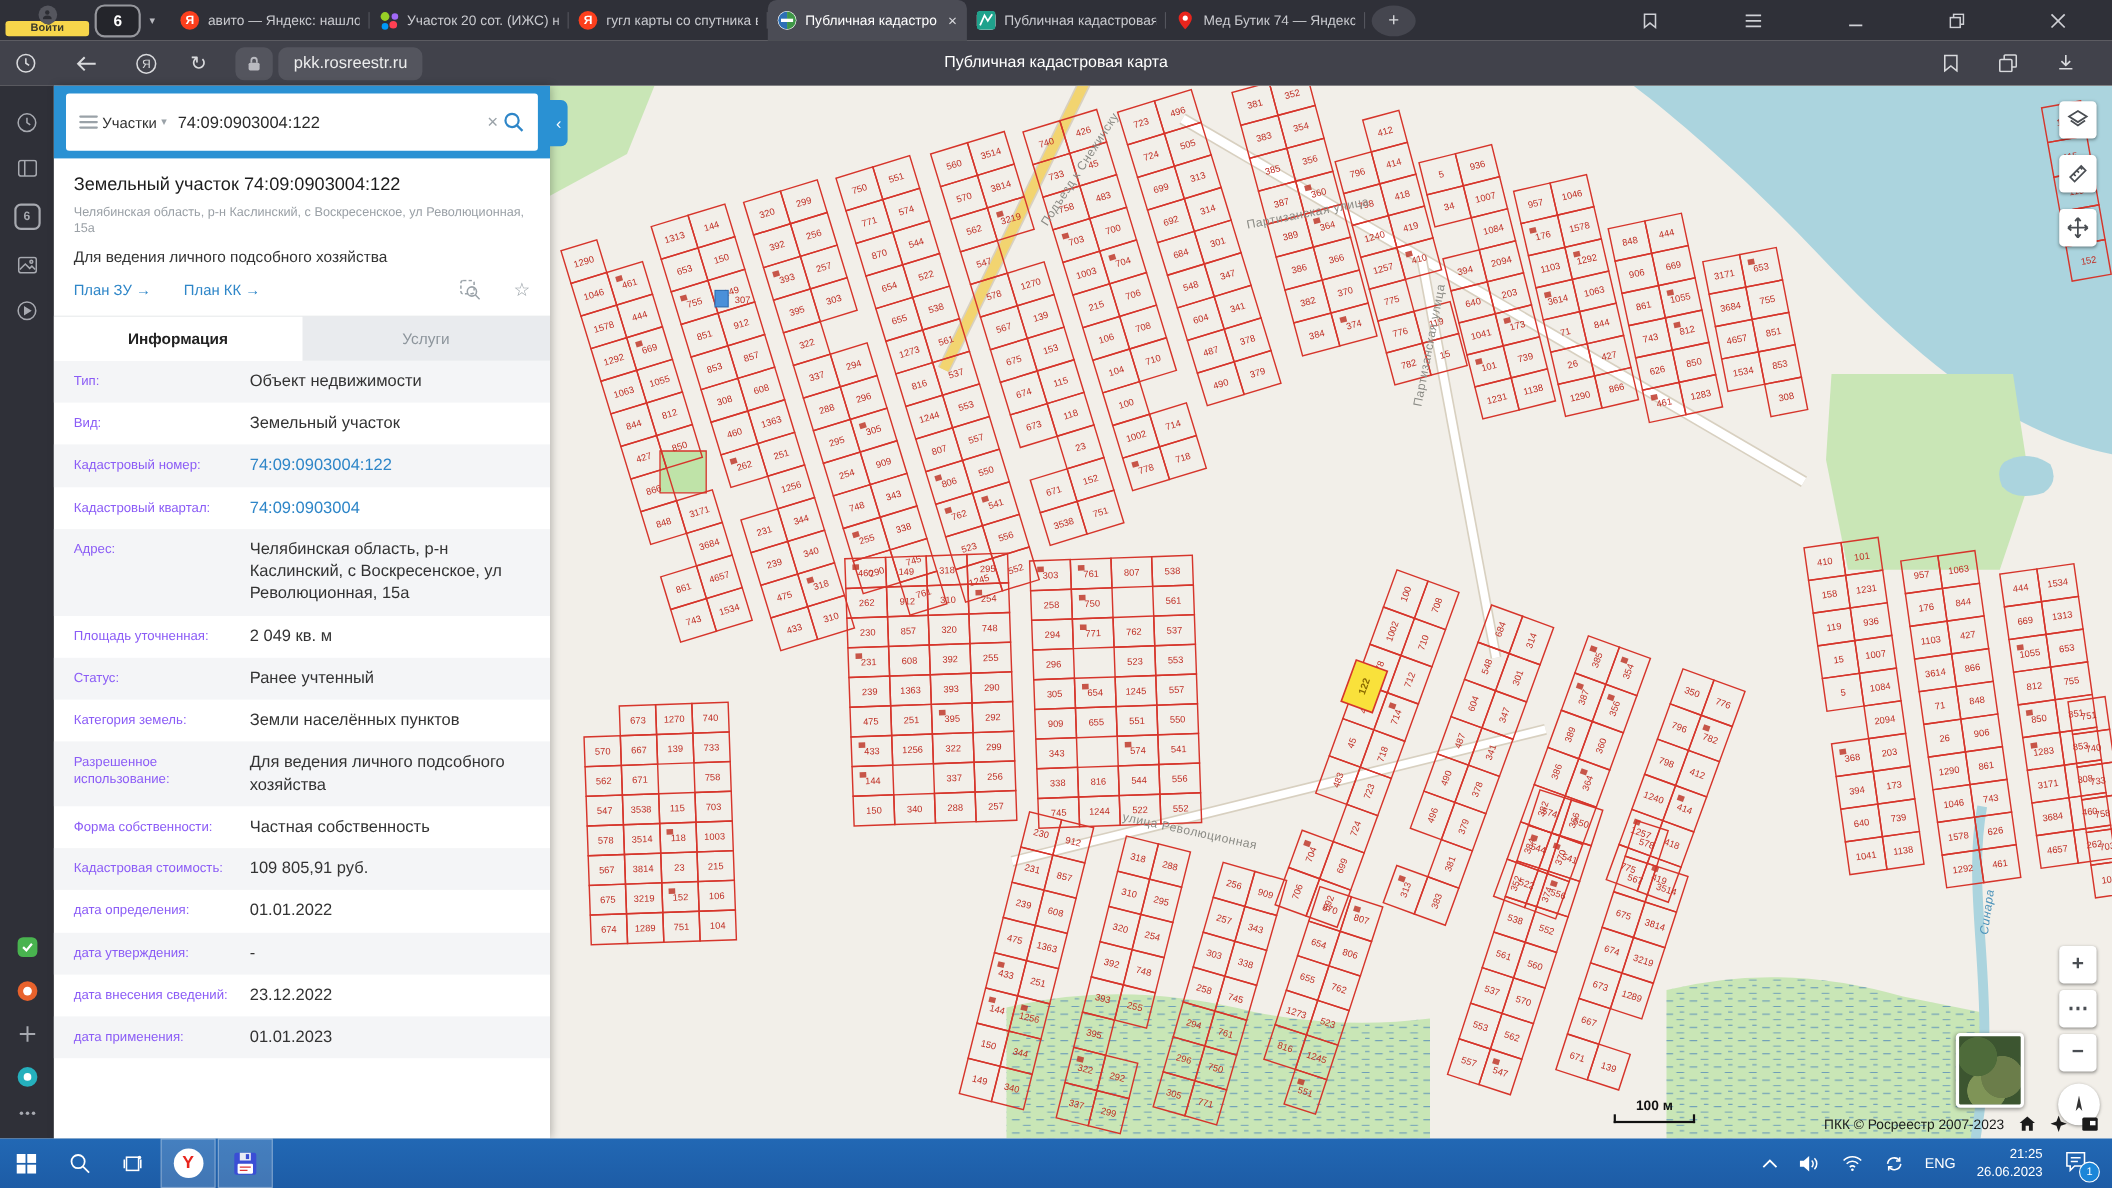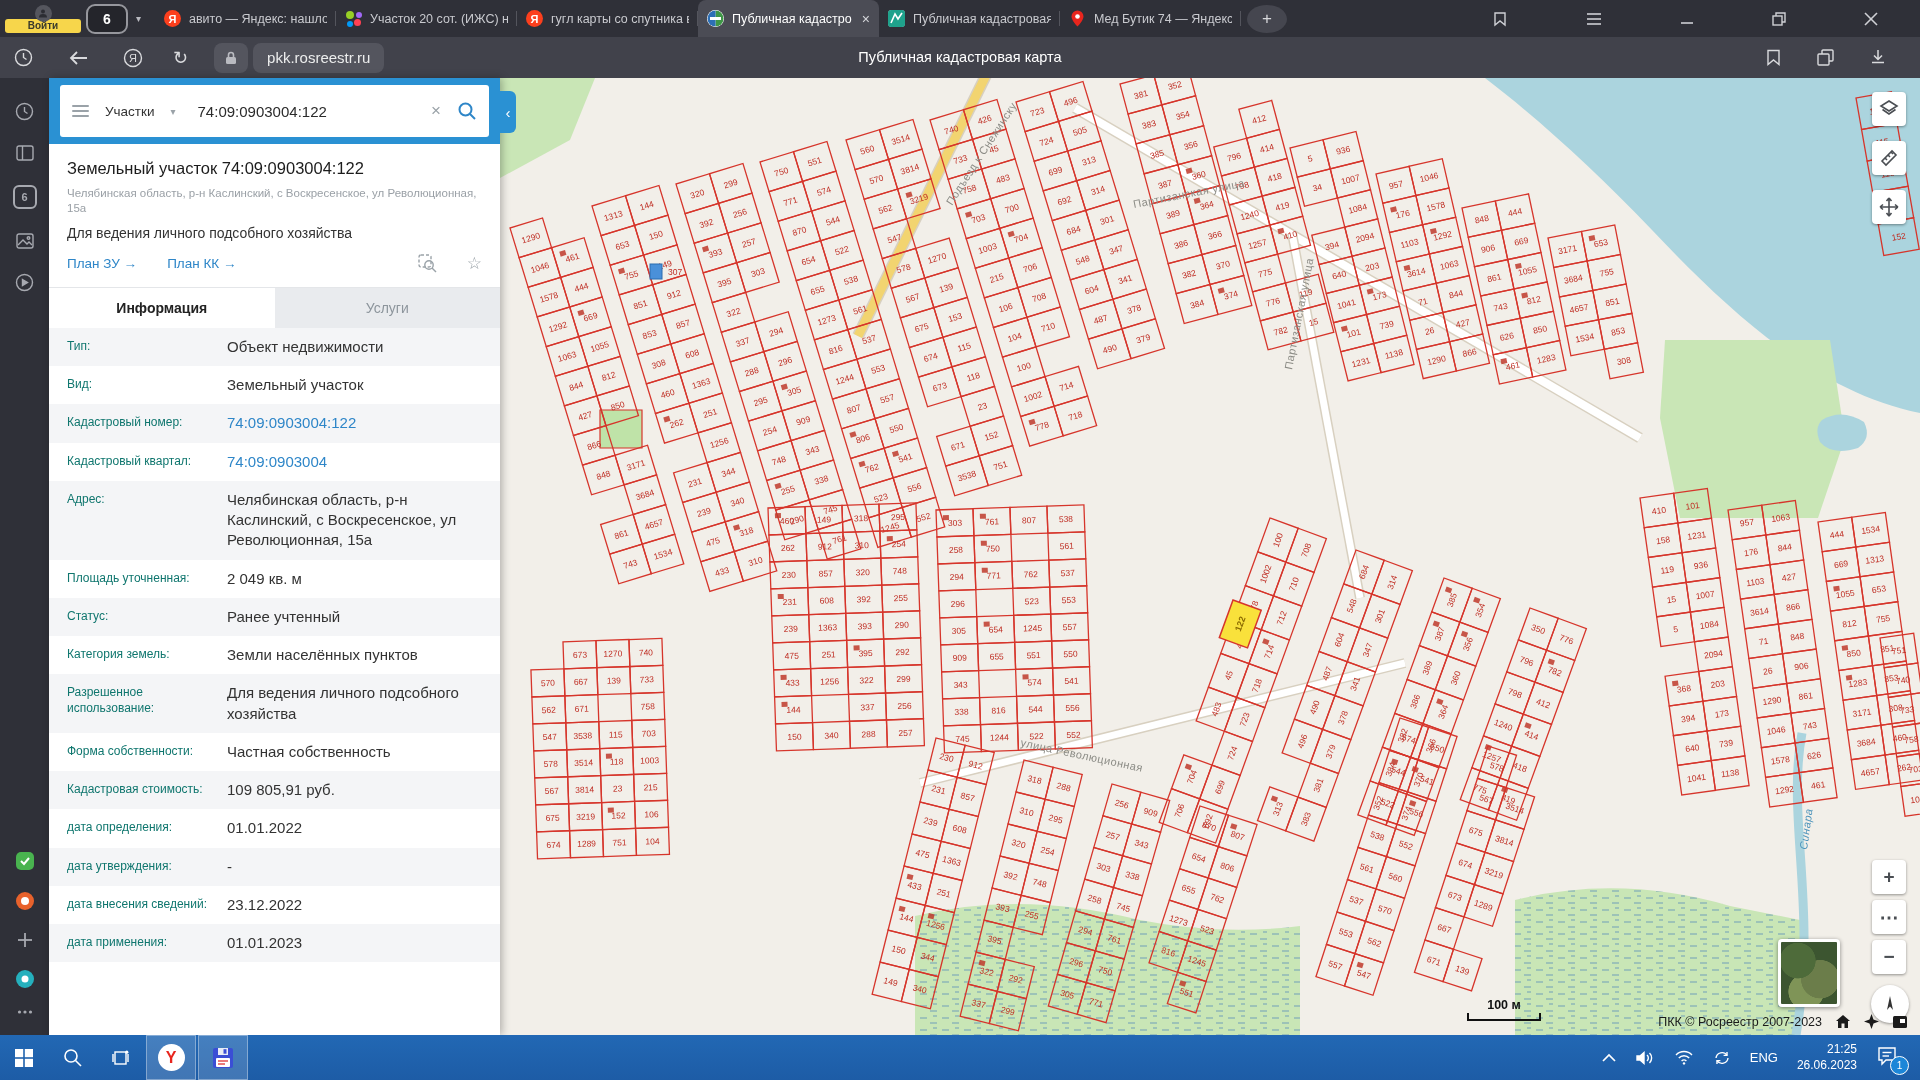--- a/index.html
+++ b/index.html
@@ -38,21 +38,21 @@
   .tb-right{position:absolute;right:34px;top:0;height:41px;display:flex;align-items:center;gap:36px;color:#d9dadd;}
   
   .strip{position:absolute;left:0;top:78px;bottom:45px;width:49px;background:#2f3038;display:flex;flex-direction:column;align-items:center;}
   .strip .sicon{margin-top:24px;color:#a7a9b0;}
   .strip .spacer{flex:1}
   .strip .bicon{margin-bottom:20px;}
   .badge6{width:20px;height:20px;border:2px solid #a7a9b0;border-radius:6px;color:#cfd0d4;font-size:11px;font-weight:bold;display:flex;align-items:center;justify-content:center;}
   
   .panel{position:absolute;left:49px;top:78px;width:451px;bottom:45px;background:#fff;box-shadow:2px 0 8px rgba(0,0,0,.28);z-index:5;}
   .panel-blue{height:66px;background:#2a91d3;position:relative;}
-  .searchbox{position:absolute;left:11px;right:11px;top:7px;height:52px;background:#fff;border-radius:3px;display:flex;align-items:center;padding:0 12px;gap:16px;}
+  .searchbox{position:absolute;left:11px;right:11px;top:7px;height:52px;background:#fff;border-radius:3px;display:flex;align-items:center;padding:0 12px;gap:4px;}
   .burger{display:flex;flex-direction:column;gap:3px;}
   .burger i{width:17px;height:2px;background:#9aa2a8;border-radius:1px;}
   .cat{font-size:13.5px;color:#333;}
   .chev{color:#9aa2a8;font-size:10px;margin-right:4px}
   .q-input{flex:1;border:none;outline:none;font-size:15px;color:#2b2b2b;font-family:"Liberation Sans",sans-serif;background:transparent;}
   .xclear{color:#9aa2a8;font-size:17px;}
   .collapse-tab{position:absolute;right:-16px;top:13px;width:16px;height:42px;background:#2a91d3;border-radius:0 6px 6px 0;
                 color:#fff;display:flex;align-items:center;justify-content:center;font-size:15px;z-index:4;}
   .panel-head{padding:15px 18px 0 18px;}
   .p-title{font-size:16.5px;font-weight:normal;color:#1c1c1c;}
@@ -60,21 +60,21 @@
   .p-usage{margin-top:9px;font-size:14px;color:#333;}
   .p-links{margin-top:12px;display:flex;align-items:center;gap:30px;font-size:13.5px;color:#2e86c8;}
   .p-links .grow{flex:1}
   .star{color:#9aa2a8;font-size:17px;}
   .ptabs{margin-top:13px;display:flex;border-top:1px solid #e4e6e9;}
   .ptab{flex:1;height:40px;display:flex;align-items:center;justify-content:center;font-size:14px;}
   .ptab.active{font-weight:bold;color:#222;background:#fff;}
   .ptab.inactive{background:#e9ebee;color:#8d959c;}
   .irow{display:flex;align-items:flex-start;}
   .irow.alt{background:#f4f5f7;}
-  .ilabel{width:150px;flex:0 0 150px;padding:11px 4px 11px 18px;font-size:12px;color:#0f766e;line-height:1.3;}
+  .ilabel{width:150px;flex:0 0 150px;padding:11px 4px 11px 18px;font-size:12px;color:#8b5cf6;line-height:1.3;}
   .ival{flex:1;padding:9px 14px 9px 6px;font-size:15px;color:#333;line-height:1.35;}
   .ival.link{color:#2e86c8;}
   
   .map{position:absolute;left:500px;top:78px;right:0;bottom:45px;overflow:hidden;background:#f2efe9;}
   .mbtn{position:absolute;width:34px;height:34px;background:#fff;border-radius:4px;box-shadow:0 1px 3px rgba(0,0,0,.4);
         display:flex;align-items:center;justify-content:center;color:#4a4e53;font-size:19px;font-weight:bold;z-index:6;}
   .geoloc{position:absolute;width:38px;height:38px;border-radius:50%;background:#fff;box-shadow:0 1px 3px rgba(0,0,0,.4);
           right:11px;bottom:12px;display:flex;align-items:center;justify-content:center;z-index:6;}
   .satthumb{position:absolute;right:80px;bottom:28px;width:56px;height:62px;border:3px solid #fff;border-radius:4px;
             box-shadow:0 1px 4px rgba(0,0,0,.45);z-index:6;

